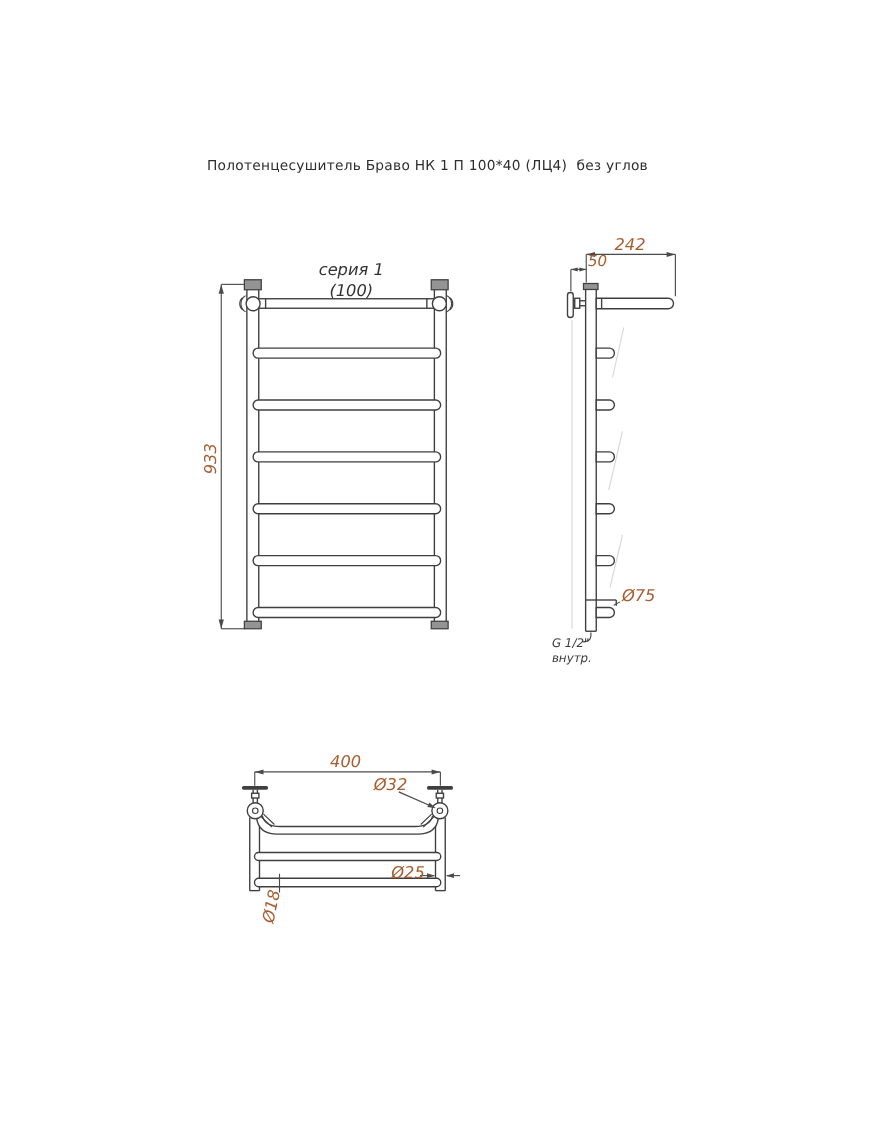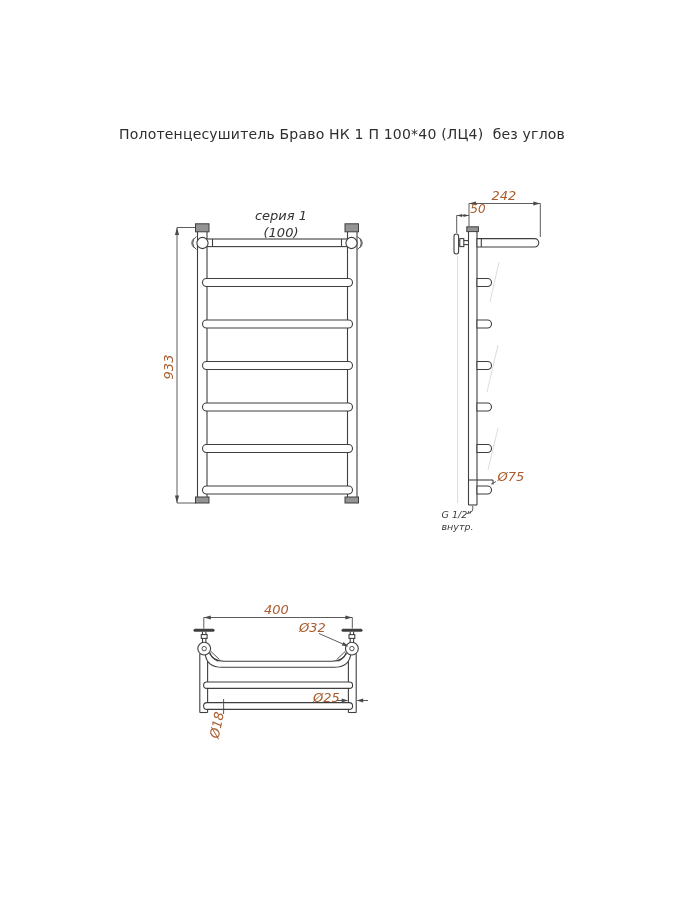--- a/index.html
+++ b/index.html
@@ -1,19 +1,19 @@
 <!DOCTYPE html>
 <html><head>
 <meta charset="utf-8">
 <style>
   html,body{margin:0;padding:0;background:#ffffff;}
   .page{position:relative;width:700px;height:916px;background:#ffffff;overflow:hidden;
         font-family:"DejaVu Sans",sans-serif;}
   .title{position:absolute;top:126px;left:0;width:684px;text-align:center;
-         font-size:14px;font-weight:500;letter-spacing:.2px;color:#2e2e2e;}
+         font-size:11px;font-weight:500;letter-spacing:.2px;color:#2e2e2e;}
   svg{position:absolute;top:0;left:0;}
   .ln{stroke:#3f3f3f;stroke-width:1.1;fill:none;}
   .lnthin{stroke:#3f3f3f;stroke-width:0.9;fill:none;}
   .white{fill:#ffffff;stroke:#3f3f3f;stroke-width:1.1;}
   .cap{fill:#949494;stroke:#3f3f3f;stroke-width:1;}
   .dim{stroke:#4a4a4a;stroke-width:0.9;fill:none;}
   .arr{fill:#4a4a4a;stroke:none;}
   .faint{stroke:#d8d8d8;stroke-width:0.9;fill:none;}
   text{font-family:"DejaVu Sans",sans-serif;}
   .dimtxt{fill:#a95c2d;font-style:italic;font-size:13px;}

